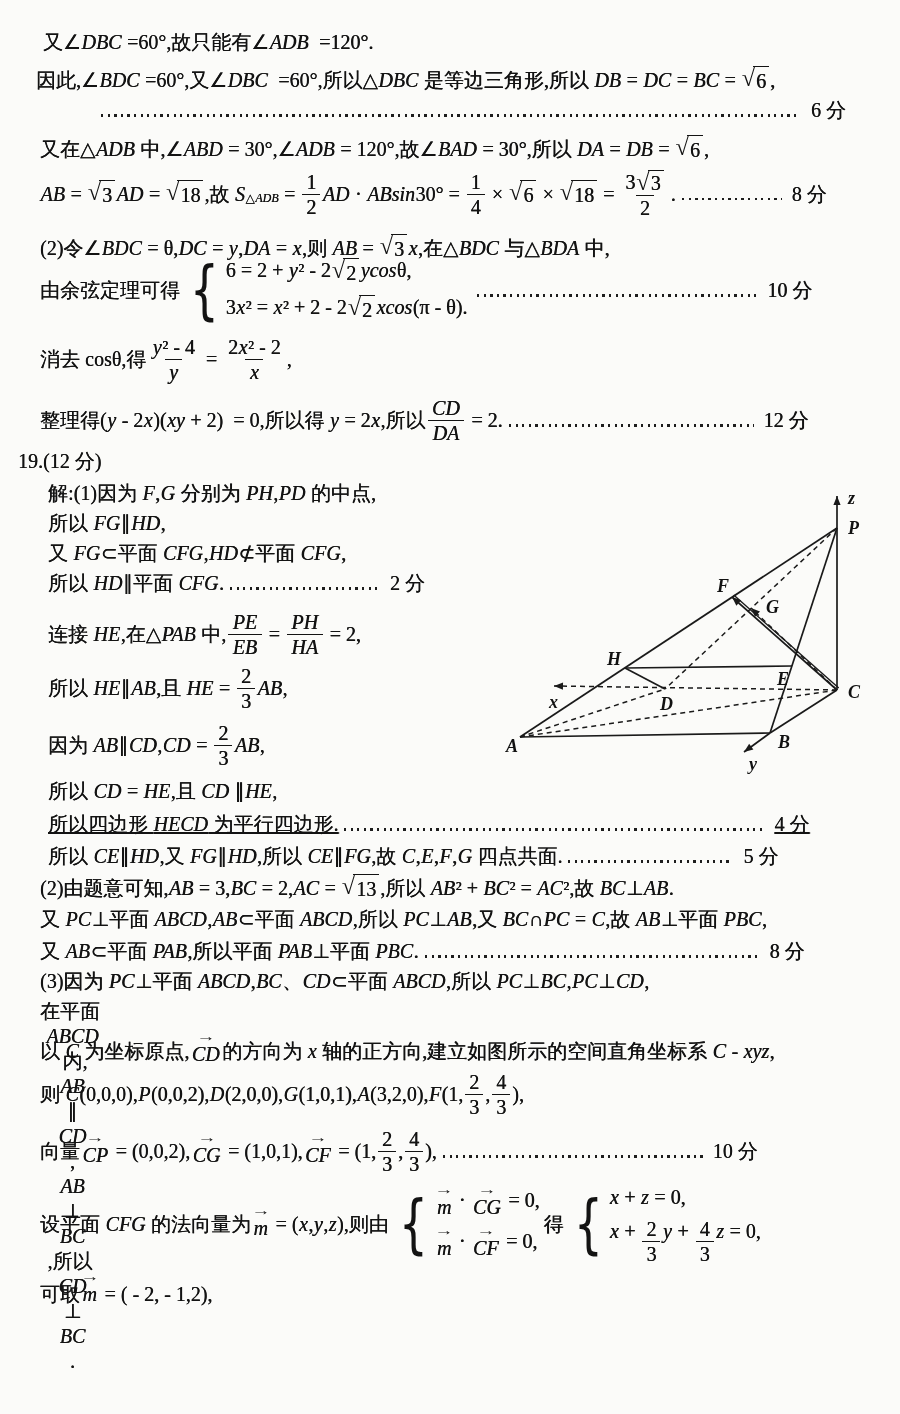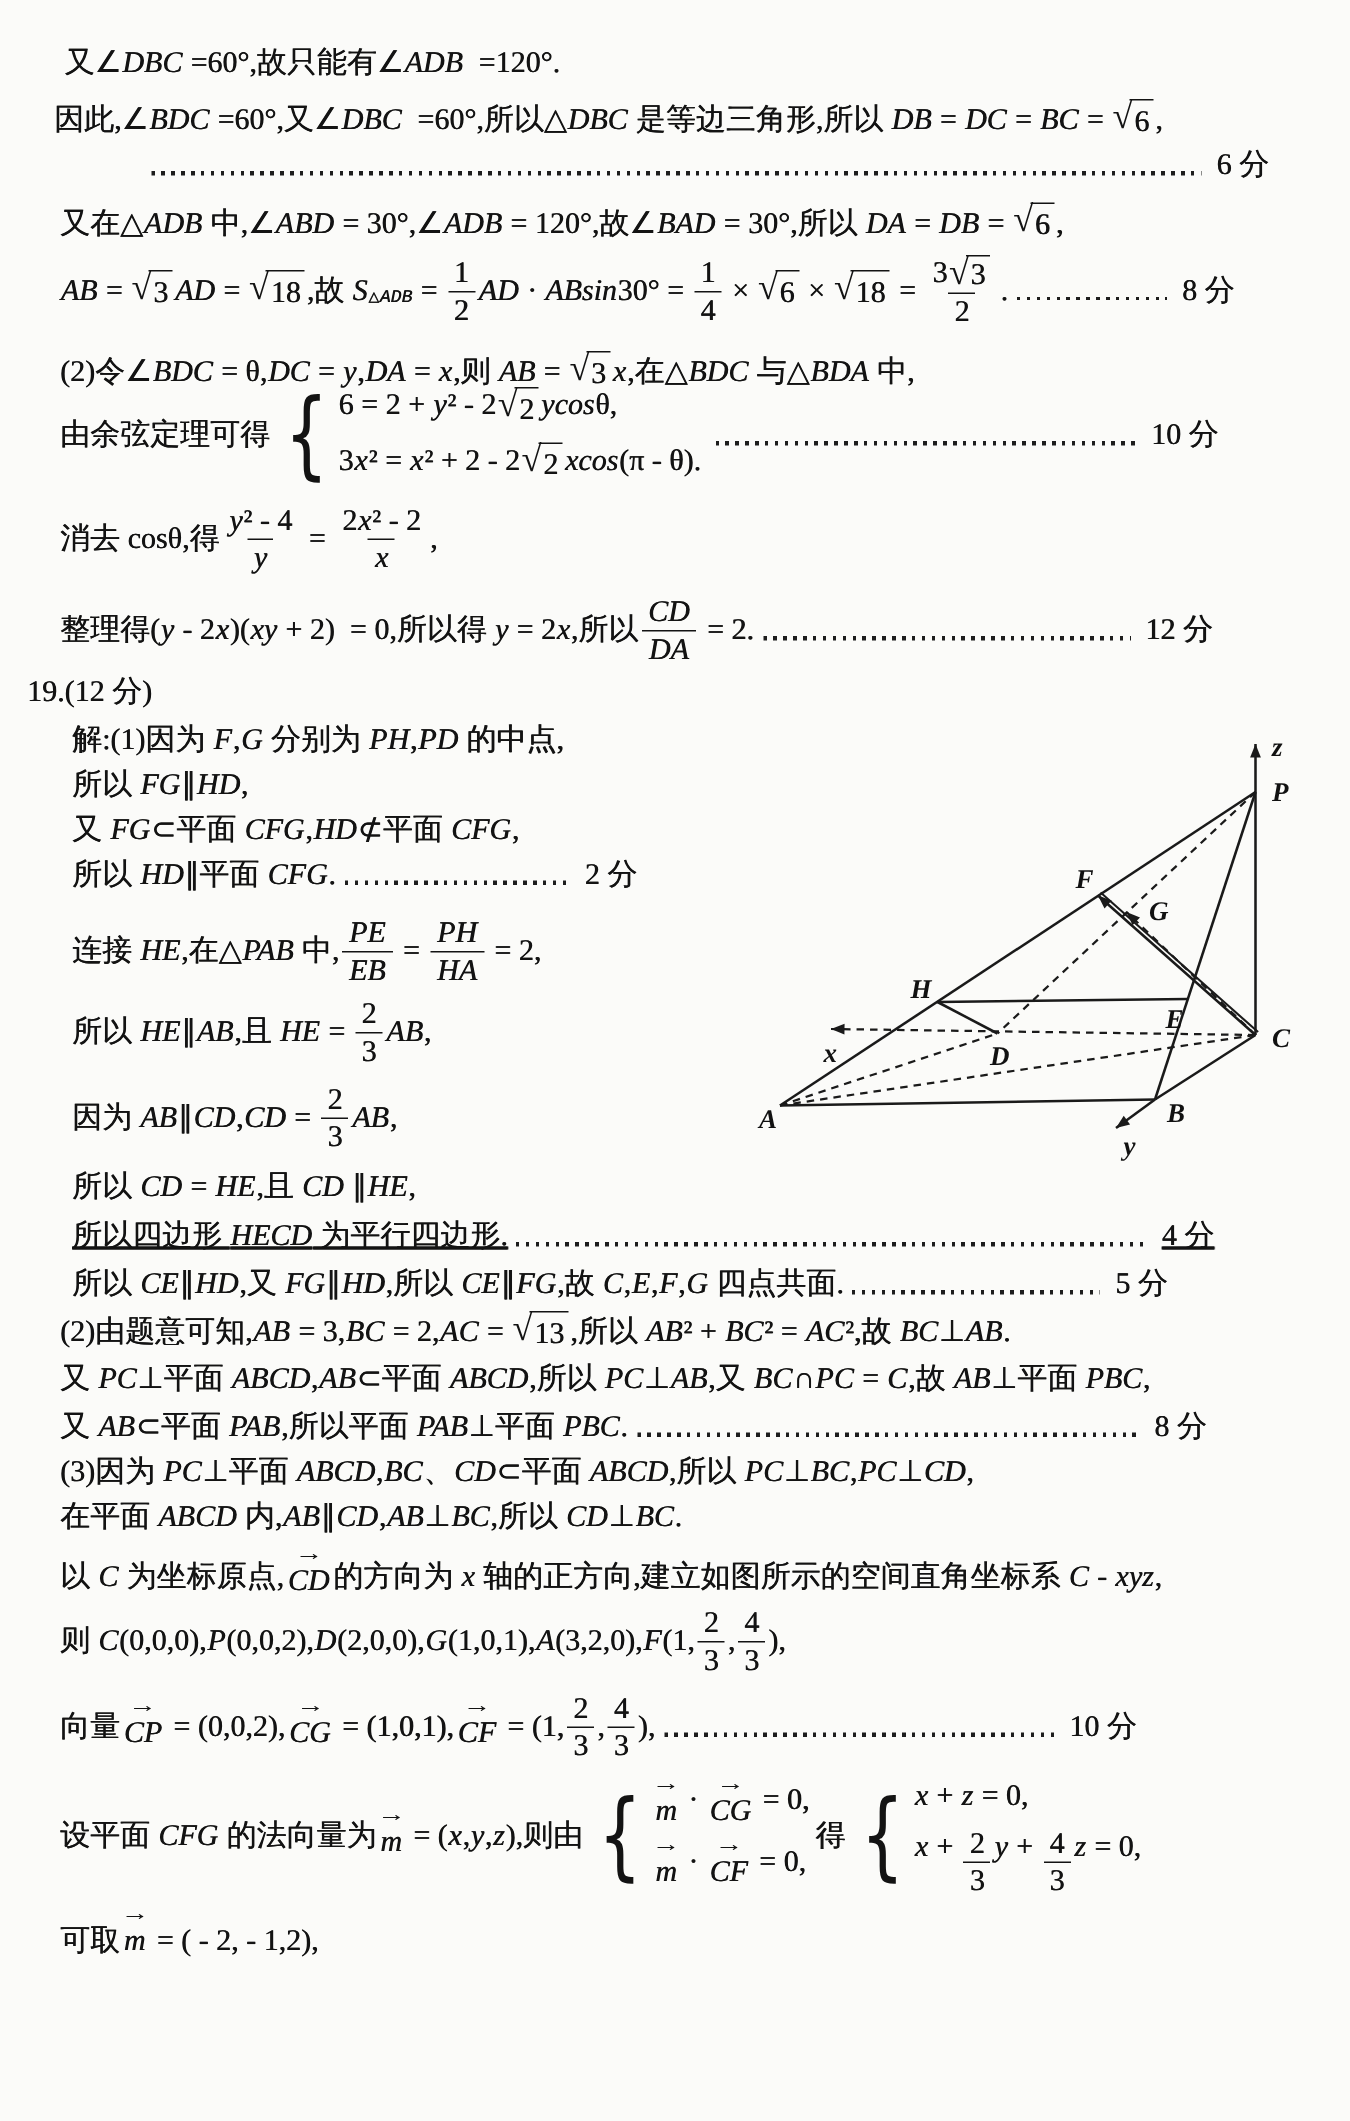--- a/index.html
+++ b/index.html
@@ -16,21 +16,21 @@
     text-shadow:0.35px 0 0 currentColor;
   }
   .var{font-style:italic;padding:0 0.5px;}
   .fn{font-style:normal;}
   .frac{display:inline-flex;flex-direction:column;align-items:center;margin:0 2px;line-height:1;vertical-align:middle;}
   .frac .num{padding:0 4px 2px;display:flex;align-items:center;}
   .frac .den{border-top:1.6px solid #131313;padding:2px 4px 0;display:flex;align-items:center;}
   .sqrt{display:inline-flex;align-items:flex-start;margin:0 1px;}
   .sqrt .rad{font-size:1.22em;line-height:0.95;margin-right:-2px;text-shadow:none;}
   .sqrt .bdy{border-top:1.7px solid #131313;padding:2px 3px 0 3px;}
-  .sub{font-size:0.6em;vertical-align:sub;transform:translateY(4px);display:inline-block;font-family:Liberation Mono, monospace;}
+  .sub{font-size:0.6em;vertical-align:sub;transform:translateY(4px);display:inline-block;}
   .vec{display:inline-block;position:relative;margin:0 2px;padding-top:7px;}
   .vec .arr{position:absolute;top:-7px;left:50%;transform:translateX(-50%) scaleX(1.35);font-size:14px;text-shadow:none;}
   .cases{display:inline-flex;align-items:center;margin:0 4px;}
   .cases .brace{font-family:"DejaVu Sans",sans-serif;font-weight:400;line-height:0.8;transform:scaleX(0.72);transform-origin:center;margin-right:1px;text-shadow:none;}
   .cases .rows{display:inline-flex;flex-direction:column;gap:9px;}
   .cases .row{display:flex;align-items:flex-start;white-space:pre;}
   .dots{
     display:inline-block;height:2.8px;margin:0 6px;align-self:center;transform:translateY(5px);
     background-image:repeating-linear-gradient(to right,#1d1d1d 0 2.3px,transparent 2.3px 6.6px);
   }
@@ -64,21 +64,21 @@
       <div class="line" style="left: 48px; top: 612px;"><span>连接 </span><span class="var">HE</span><span>,在△</span><span class="var">PAB</span><span> 中,</span><span class="frac"><span class="num"><span class="var">PE</span></span><span class="den"><span class="var">EB</span></span></span><span> = </span><span class="frac"><span class="num"><span class="var">PH</span></span><span class="den"><span class="var">HA</span></span></span><span> = 2,</span></div>
       <div class="line" style="left: 48px; top: 666px;"><span>所以 </span><span class="var">HE</span><span>∥</span><span class="var">AB</span><span>,且 </span><span class="var">HE</span><span> = </span><span class="frac"><span class="num"><span>2</span></span><span class="den"><span>3</span></span></span><span class="var">AB</span><span>,</span></div>
       <div class="line" style="left: 48px; top: 723px;"><span>因为 </span><span class="var">AB</span><span>∥</span><span class="var">CD</span><span>,</span><span class="var">CD</span><span> = </span><span class="frac"><span class="num"><span>2</span></span><span class="den"><span>3</span></span></span><span class="var">AB</span><span>,</span></div>
       <div class="line" style="left: 48px; top: 779px;"><span>所以 </span><span class="var">CD</span><span> = </span><span class="var">HE</span><span>,且 </span><span class="var">CD</span><span> ∥</span><span class="var">HE</span><span>,</span></div>
       <div class="line" style="left: 48px; top: 812px; text-decoration: underline;"><span>所以四边形 </span><span class="var">HECD</span><span> 为平行四边形.</span><span class="dots" style="width: 420px;"></span><span class="score"><span>4 分</span></span></div>
       <div class="line" style="left: 48px; top: 844px;"><span>所以 </span><span class="var">CE</span><span>∥</span><span class="var">HD</span><span>,又 </span><span class="var">FG</span><span>∥</span><span class="var">HD</span><span>,所以 </span><span class="var">CE</span><span>∥</span><span class="var">FG</span><span>,故 </span><span class="var">C</span><span>,</span><span class="var">E</span><span>,</span><span class="var">F</span><span>,</span><span class="var">G</span><span> 四点共面.</span><span class="dots" style="width: 165px;"></span><span class="score"><span>5 分</span></span></div>
       <div class="line" style="left: 40px; top: 874px;"><span>(2)由题意可知,</span><span class="var">AB</span><span> = 3,</span><span class="var">BC</span><span> = 2,</span><span class="var">AC</span><span> = </span><span class="sqrt"><span class="rad">√</span><span class="bdy"><span>13</span></span></span><span>,所以 </span><span class="var">AB</span><span>² + </span><span class="var">BC</span><span>² = </span><span class="var">AC</span><span>²,故 </span><span class="var">BC</span><span>⊥</span><span class="var">AB</span><span>.</span></div>
       <div class="line" style="left: 40px; top: 907px;"><span>又 </span><span class="var">PC</span><span>⊥平面 </span><span class="var">ABCD</span><span>,</span><span class="var">AB</span><span>⊂平面 </span><span class="var">ABCD</span><span>,所以 </span><span class="var">PC</span><span>⊥</span><span class="var">AB</span><span>,又 </span><span class="var">BC</span><span>∩</span><span class="var">PC</span><span> = </span><span class="var">C</span><span>,故 </span><span class="var">AB</span><span>⊥平面 </span><span class="var">PBC</span><span>,</span></div>
       <div class="line" style="left: 40px; top: 939px;"><span>又 </span><span class="var">AB</span><span>⊂平面 </span><span class="var">PAB</span><span>,所以平面 </span><span class="var">PAB</span><span>⊥平面 </span><span class="var">PBC</span><span>.</span><span class="dots" style="width: 335px;"></span><span class="score"><span>8 分</span></span></div>
       <div class="line" style="left: 40px; top: 969px;"><span>(3)因为 </span><span class="var">PC</span><span>⊥平面 </span><span class="var">ABCD</span><span>,</span><span class="var">BC</span><span>、</span><span class="var">CD</span><span>⊂平面 </span><span class="var">ABCD</span><span>,所以 </span><span class="var">PC</span><span>⊥</span><span class="var">BC</span><span>,</span><span class="var">PC</span><span>⊥</span><span class="var">CD</span><span>,</span></div>
-      <div class="line" style="left: 40px; top: 999px;"><span>在平面 </span><span class="var">ABCD</span><span> 内,</span><span class="var">AB</span><span>∥</span><span class="var">CD</span><span>,</span><span class="var">AB</span><span>⊥</span><span class="var">BC</span><span>,所以 </span><span class="var">CD</span><span>⊥</span><span class="var">BC</span><span>.</span></div>
+      <div class="line" style="left: 40px; top: 999px; flex-direction: column;"><span>在平面 </span><span class="var">ABCD</span><span> 内,</span><span class="var">AB</span><span>∥</span><span class="var">CD</span><span>,</span><span class="var">AB</span><span>⊥</span><span class="var">BC</span><span>,所以 </span><span class="var">CD</span><span>⊥</span><span class="var">BC</span><span>.</span></div>
       <div class="line" style="left: 40px; top: 1035px;"><span>以 </span><span class="var">C</span><span> 为坐标原点,</span><span class="vec"><span class="arr">→</span><span><span class="var">CD</span></span></span><span>的方向为 </span><span class="var">x</span><span> 轴的正方向,建立如图所示的空间直角坐标系 </span><span class="var">C</span><span> - </span><span class="var">xyz</span><span>,</span></div>
       <div class="line" style="left: 40px; top: 1072px;"><span>则 </span><span class="var">C</span><span>(0,0,0),</span><span class="var">P</span><span>(0,0,2),</span><span class="var">D</span><span>(2,0,0),</span><span class="var">G</span><span>(1,0,1),</span><span class="var">A</span><span>(3,2,0),</span><span class="var">F</span><span>(1,</span><span class="frac"><span class="num"><span>2</span></span><span class="den"><span>3</span></span></span><span>,</span><span class="frac"><span class="num"><span>4</span></span><span class="den"><span>3</span></span></span><span>),</span></div>
       <div class="line" style="left: 40px; top: 1129px;"><span>向量</span><span class="vec"><span class="arr">→</span><span><span class="var">CP</span></span></span><span> = (0,0,2),</span><span class="vec"><span class="arr">→</span><span><span class="var">CG</span></span></span><span> = (1,0,1),</span><span class="vec"><span class="arr">→</span><span><span class="var">CF</span></span></span><span> = (1,</span><span class="frac"><span class="num"><span>2</span></span><span class="den"><span>3</span></span></span><span>,</span><span class="frac"><span class="num"><span>4</span></span><span class="den"><span>3</span></span></span><span>),</span><span class="dots" style="width: 260px;"></span><span class="score"><span>10 分</span></span></div>
       <div class="line" style="left: 40px; top: 1185px;"><span>设平面 </span><span class="var">CFG</span><span> 的法向量为</span><span class="vec"><span class="arr">→</span><span><span class="var">m</span></span></span><span> = (</span><span class="var">x</span><span>,</span><span class="var">y</span><span>,</span><span class="var">z</span><span>),则由</span><span class="cases"><span class="brace" style="font-size: 64px;">{</span><span class="rows"><span class="row"><span class="vec"><span class="arr">→</span><span><span class="var">m</span></span></span><span> · </span><span class="vec"><span class="arr">→</span><span><span class="var">CG</span></span></span><span> = 0,</span></span><span class="row"><span class="vec"><span class="arr">→</span><span><span class="var">m</span></span></span><span> · </span><span class="vec"><span class="arr">→</span><span><span class="var">CF</span></span></span><span> = 0,</span></span></span></span><span>得</span><span class="cases"><span class="brace" style="font-size: 64px;">{</span><span class="rows"><span class="row"><span class="var">x</span><span> + </span><span class="var">z</span><span> = 0,</span></span><span class="row"><span class="var">x</span><span> + </span><span class="frac"><span class="num"><span>2</span></span><span class="den"><span>3</span></span></span><span class="var">y</span><span> + </span><span class="frac"><span class="num"><span>4</span></span><span class="den"><span>3</span></span></span><span class="var">z</span><span> = 0,</span></span></span></span></div>
       <div class="line" style="left: 40px; top: 1275px; align-items: flex-end;"><span>可取</span><span class="vec"><span class="arr">→</span><span><span class="var">m</span></span></span><span> = ( - 2, - 1,2),</span></div>
     </div>
   <div id="figure" style="left: 498px; top: 482px;"><svg width="392" height="302" viewBox="0 0 392 302">
         <line x1="22" y1="255" x2="339" y2="46" stroke="#1a1a1a" stroke-width="1.7"></line>
         <line x1="22" y1="255" x2="272" y2="251" stroke="#1a1a1a" stroke-width="1.7"></line>
         <line x1="272" y1="251" x2="339" y2="208" stroke="#1a1a1a" stroke-width="1.7"></line>

